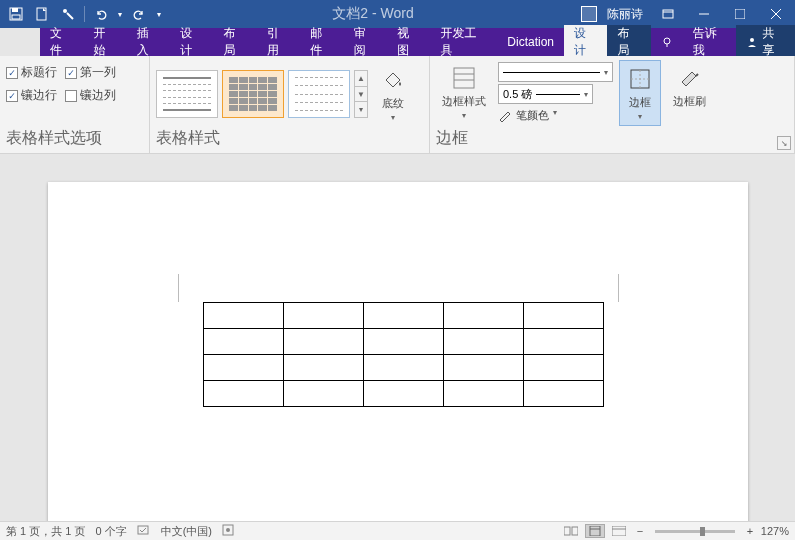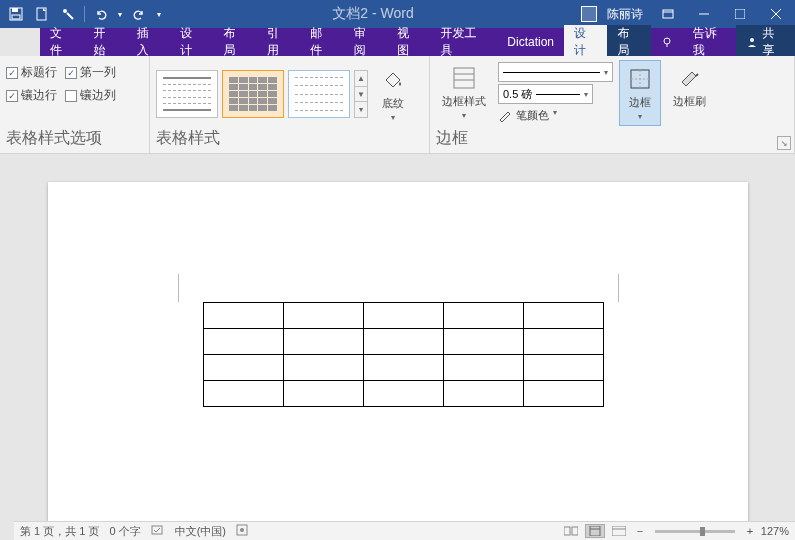--- a/index.html
+++ b/index.html
@@ -56,21 +56,21 @@
 .pen-color { display: flex; align-items: flex-start; gap: 4px; font-size: 11px; color: #444; padding: 2px 0; }
 
 .dialog-launcher { position: absolute; bottom: 3px; right: 3px; width: 14px; height: 14px; border: 1px solid #aaa; font-size: 8px; display: flex; align-items: center; justify-content: center; color: #666; }
 
 .doc-area { height: 367px; background: #e6e6e6; overflow: auto; display: flex; justify-content: center; padding-top: 28px; }
 .page { width: 700px; height: 480px; background: #fff; box-shadow: 0 1px 3px rgba(0,0,0,0.3); position: relative; }
 .margin-guide { position: absolute; border-left: 1px solid #bbb; height: 28px; }
 .doc-table { position: absolute; top: 120px; left: 155px; border-collapse: collapse; }
 .doc-table td { border: 1px solid #000; width: 80px; height: 26px; }
 
-.statusbar { height: 19px; background: #f3f3f3; border-top: 1px solid #d4d4d4; display: flex; align-items: center; font-size: 11px; color: #555; padding: 0 6px; gap: 10px; margin-left: 14px; }
+.statusbar { height: 19px; background: #f3f3f3; border-top: 1px solid #d4d4d4; display: flex; align-items: center; font-size: 11px; color: #555; padding: 0 6px; gap: 10px; }
 .status-left { display: flex; gap: 10px; }
 .status-right { margin-left: auto; display: flex; align-items: center; gap: 4px; }
 .view-btn { width: 20px; height: 14px; display: flex; align-items: center; justify-content: center; border: 1px solid transparent; }
 .view-btn.active { background: #d0d0d0; border: 1px solid #aaa; }
 .zoom-slider { width: 80px; height: 3px; background: #bbb; position: relative; margin: 0 4px; }
 .zoom-thumb { position: absolute; top: -3px; left: 45px; width: 5px; height: 9px; background: #888; }
 .zoom-btn { width: 14px; text-align: center; }
 
 svg { display: block; }
 </style>

